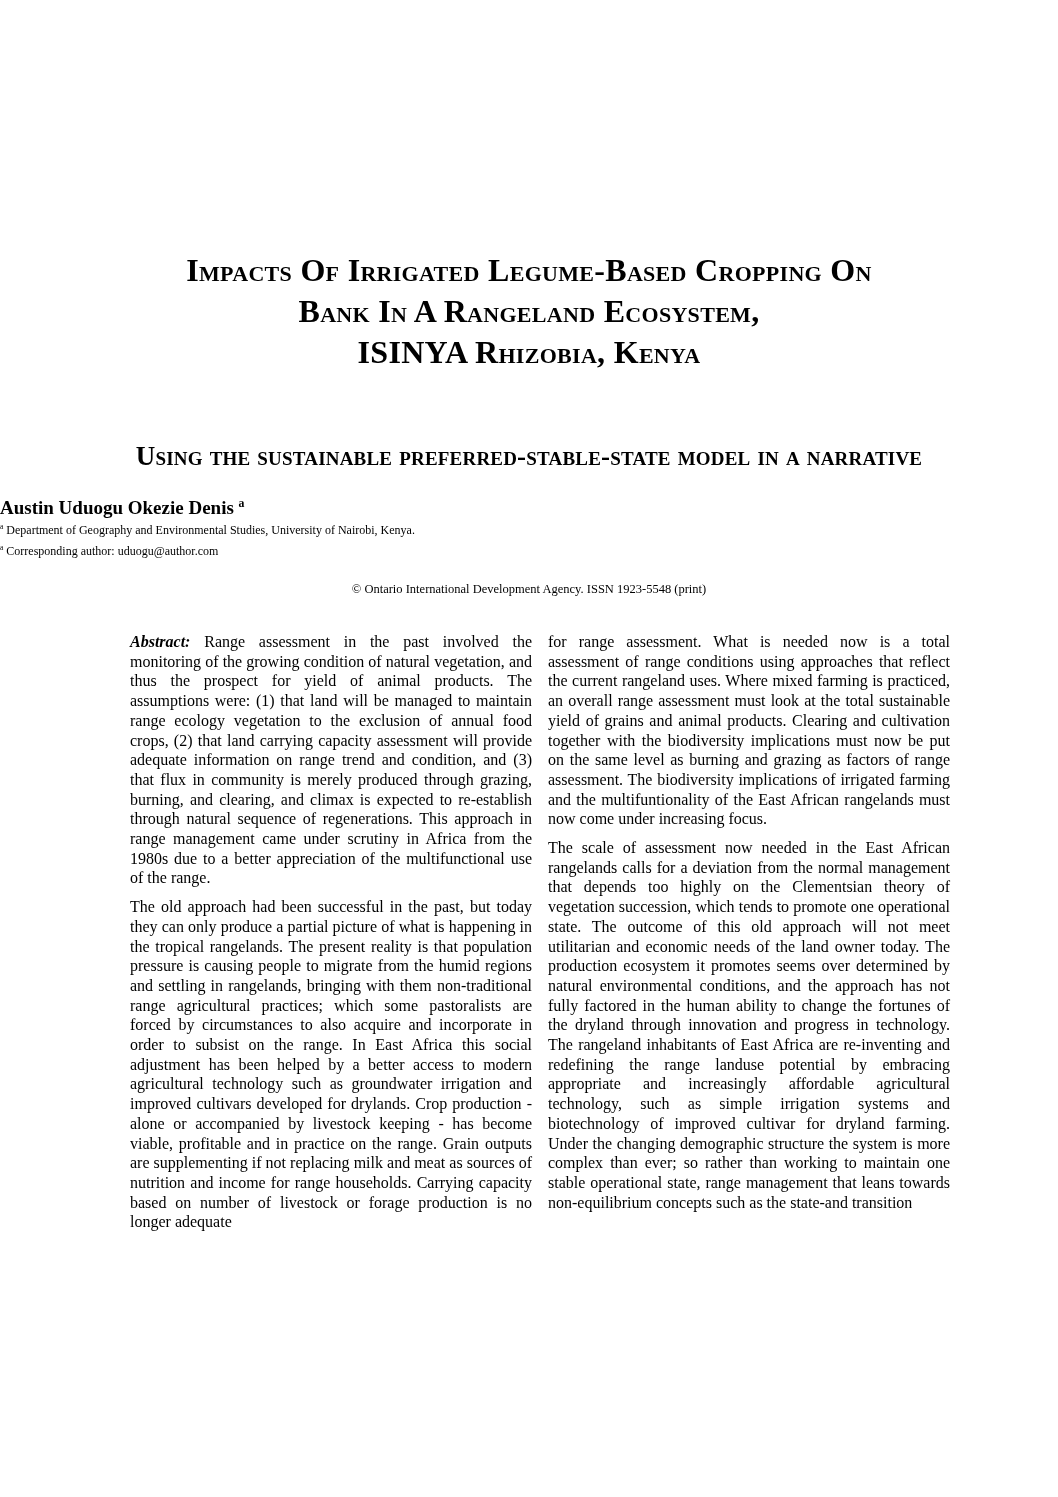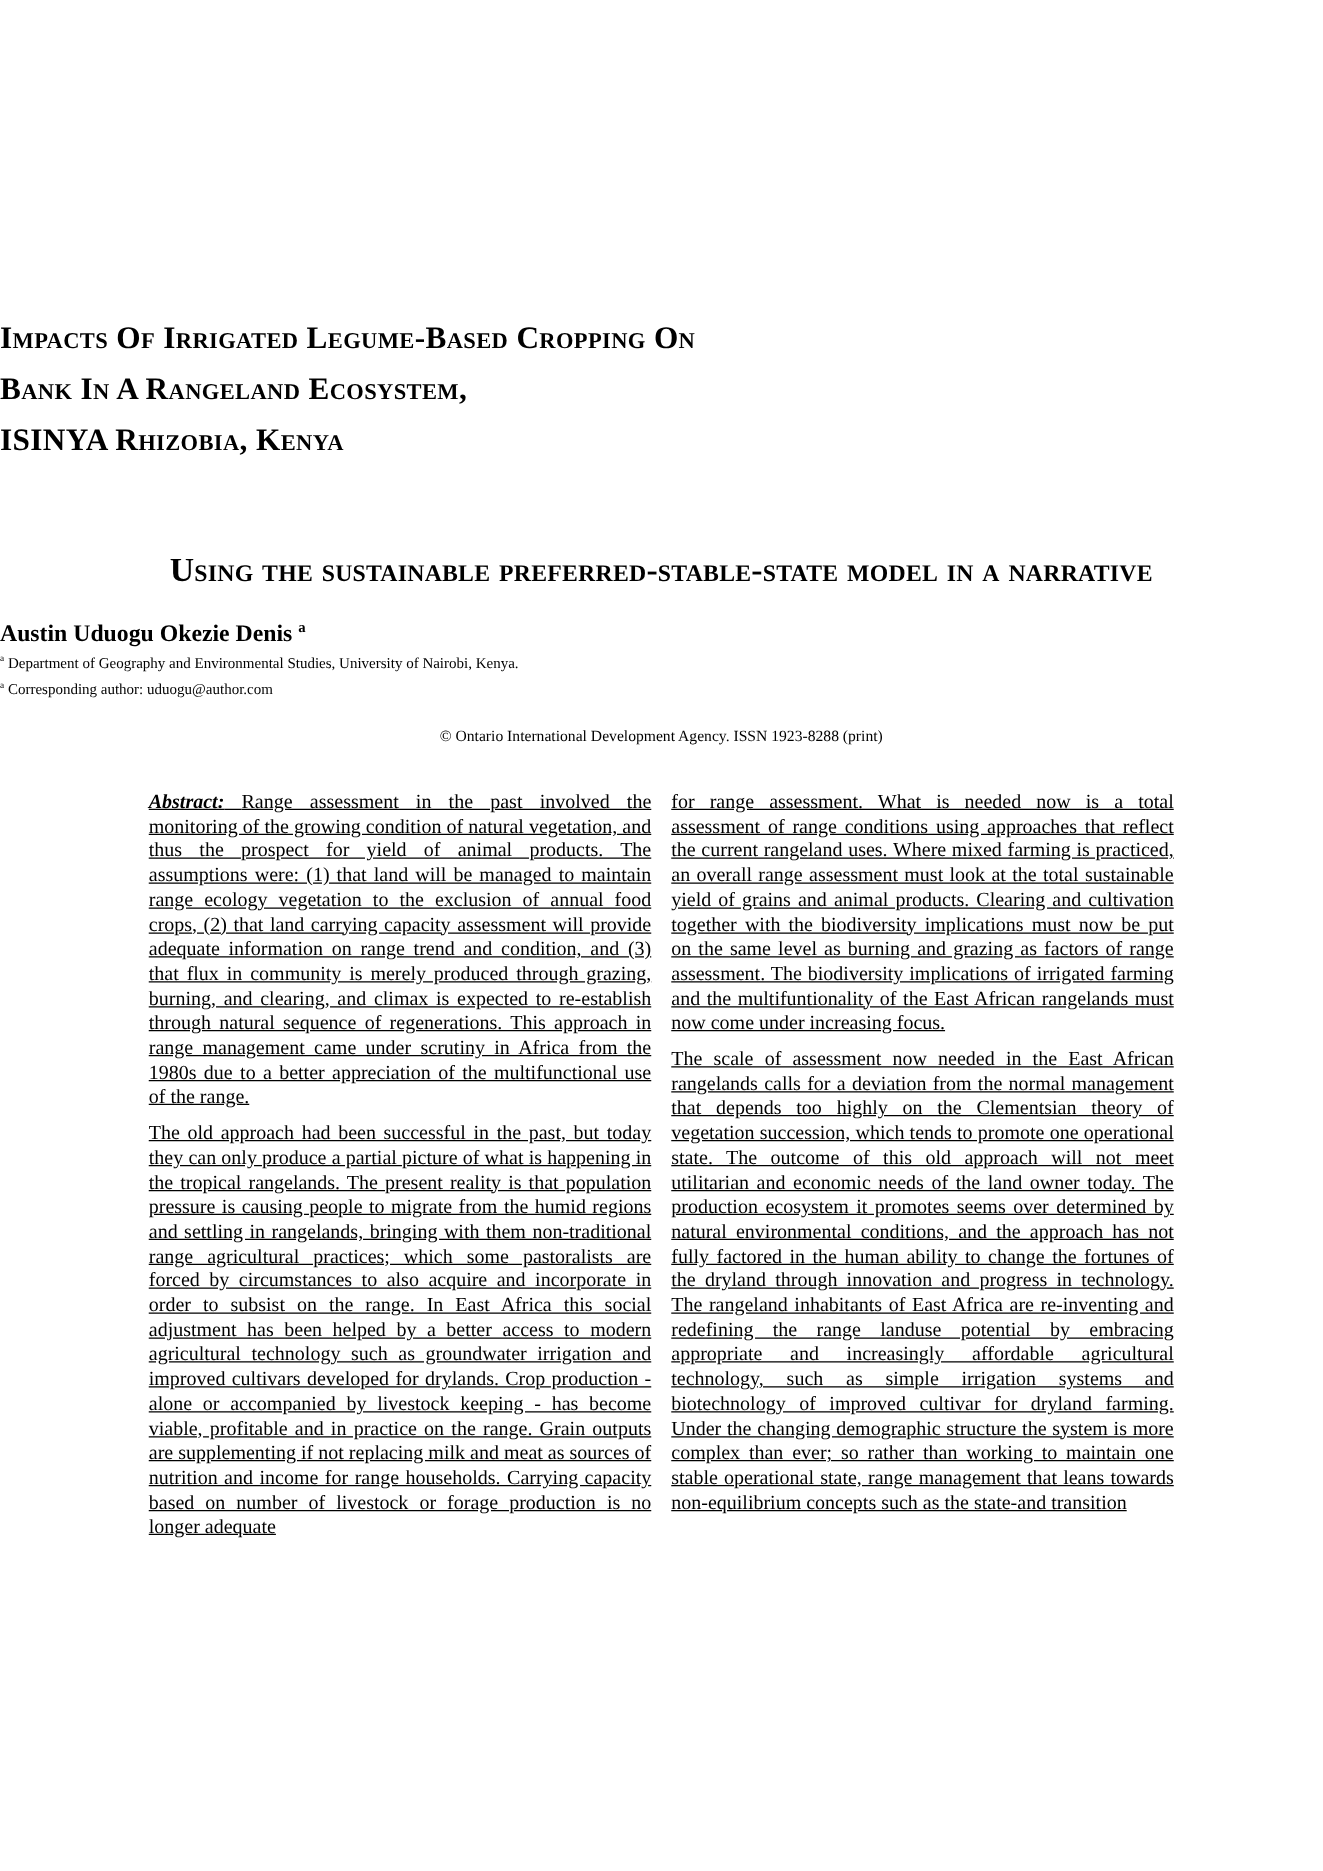--- a/index.html
+++ b/index.html
@@ -14,24 +14,24 @@
     background: #ffffff;
     color: #000000;
     font-family: "Liberation Serif", "DejaVu Serif", serif;
     overflow: hidden;
   }
   .title-block {
     position: absolute;
     top: 250px;
     left: 0;
     width: 100%;
-    text-align: left;
+    text-align: center;
     font-weight: bold;
     font-variant: small-caps;
-    font-size: 25px;
+    font-size: 32px;
     line-height: 41px;
     letter-spacing: 0.3px;
   }
   .subtitle {
     position: absolute;
     top: 444px;
     left: 0;
     width: 100%;
     text-align: center;
     font-weight: bold;
@@ -61,25 +61,24 @@
     top: 580px;
     left: 0;
     width: 100%;
     text-align: center;
     font-size: 12.5px;
     line-height: 18px;
   }
   .columns {
     position: absolute;
     top: 632px;
-    left: 119px;
+    left: 130px;
     width: 820px;
     display: flex;
     gap: 16px;
-    text-decoration: underline;
   }
   .col {
     flex: 1 1 0;
     text-align: justify;
     font-size: 16px;
     line-height: 19.7px;
   }
   .col p {
     margin: 0 0 9px 0;
   }
@@ -105,21 +104,21 @@
 
   <div class="subtitle">Using the sustainable preferred-stable-state model in a narrative</div>
 
   <div class="author-block">
     <div class="author-name"><span>Austin Uduogu Okezie Denis</span> <sup>a</sup></div>
     <div class="affiliation"><sup>a</sup><span> Department of Geography and Environmental Studies, University of Nairobi, Kenya.</span></div>
     <div class="affiliation"><sup>a</sup><span> Corresponding author: uduogu@author.com</span></div>
   </div>
 
   <div class="imprint">
-    <div>© Ontario International Development Agency. ISSN 1923-8288 (print)</div>
+    <div>© Ontario International Development Agency. ISSN 1923-5548 (print)</div>
   </div>
 
   <div class="columns">
     <div class="col">
       <p><span class="lead">Abstract:</span> <span>Range assessment in the past involved the monitoring of the growing condition of natural vegetation, and thus the prospect for yield of animal products. The assumptions were: (1) that land will be managed to maintain range ecology vegetation to the exclusion of annual food crops, (2) that land carrying capacity assessment will provide adequate information on range trend and condition, and (3) that flux in community is merely produced through grazing, burning, and clearing, and climax is expected to re-establish through natural sequence of regenerations. This approach in range management came under scrutiny in Africa from the 1980s due to a better appreciation of the multifunctional use of the range.</span></p>
       <p>The old approach had been successful in the past, but today they can only produce a partial picture of what is happening in the tropical rangelands. The present reality is that population pressure is causing people to migrate from the humid regions and settling in rangelands, bringing with them non-traditional range agricultural practices; which some pastoralists are forced by circumstances to also acquire and incorporate in order to subsist on the range. In East Africa this social adjustment has been helped by a better access to modern agricultural technology such as groundwater irrigation and improved cultivars developed for drylands. Crop production - alone or accompanied by livestock keeping - has become viable, profitable and in practice on the range. Grain outputs are supplementing if not replacing milk and meat as sources of nutrition and income for range households. Carrying capacity based on number of livestock or forage production is no longer adequate</p>
     </div>
     <div class="col">
       <p>for range assessment. What is needed now is a total assessment of range conditions using approaches that reflect the current rangeland uses. Where mixed farming is practiced, an overall range assessment must look at the total sustainable yield of grains and animal products. Clearing and cultivation together with the biodiversity implications must now be put on the same level as burning and grazing as factors of range assessment. The biodiversity implications of irrigated farming and the multifuntionality of the East African rangelands must now come under increasing focus.</p>
       <p>The scale of assessment now needed in the East African rangelands calls for a deviation from the normal management that depends too highly on the Clementsian theory of vegetation succession, which tends to promote one operational state. The outcome of this old approach will not meet utilitarian and economic needs of the land owner today. The production ecosystem it promotes seems over determined by natural environmental conditions, and the approach has not fully factored in the human ability to change the fortunes of the dryland through innovation and progress in technology. The rangeland inhabitants of East Africa are re-inventing and redefining the range landuse potential by embracing appropriate and increasingly affordable agricultural technology, such as simple irrigation systems and biotechnology of improved cultivar for dryland farming. Under the changing demographic structure the system is more complex than ever; so rather than working to maintain one stable operational state, range management that leans towards non-equilibrium concepts such as the state-and transition</p>

